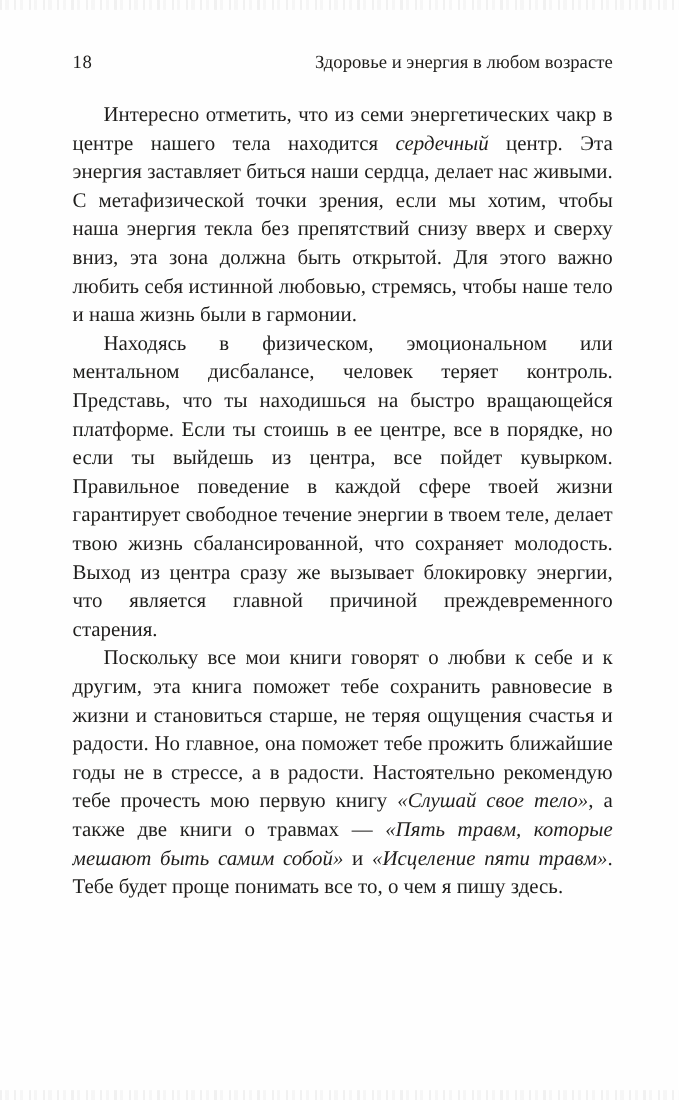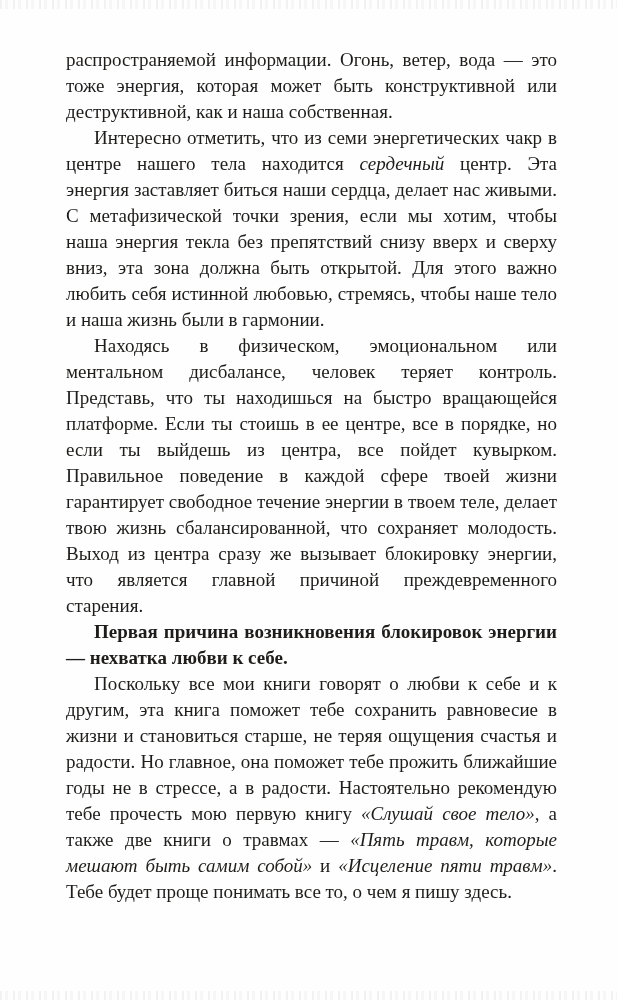--- a/index.html
+++ b/index.html
@@ -76,24 +76,26 @@
     font-style: normal;
   }
 </style>
 </head>
 <body>
 
 <div class="page" style="color: rgb(30, 29, 27); background: rgb(254, 254, 254);">
   <div class="scan-edge top"></div>
 
   <div class="content">
+    <div class="running-head">
+      <span class="folio">18</span>
+      <span class="running-title">Здоровье и энергия в любом возрасте</span>
+    </div>
 
     <div class="body-text" id="body-text">
-        <p class="para"><span class="seg-normal">распространяемой информации. Огонь, ветер, вода — это тоже энергия, которая может быть конструктивной или деструктивной, как и наша собственная.</span></p>
         <p class="para indent"><span class="seg-normal">Интересно отметить, что из семи энергетических чакр в центре нашего тела находится </span><span class="seg-italic">сердечный</span><span class="seg-normal"> центр. Эта энергия заставляет биться наши сердца, делает нас живыми. С метафизической точки зрения, если мы хотим, чтобы наша энергия текла без препятствий снизу вверх и сверху вниз, эта зона должна быть открытой. Для этого важно любить себя истинной любовью, стремясь, чтобы наше тело и наша жизнь были в гармонии.</span></p>
         <p class="para indent"><span class="seg-normal">Находясь в физическом, эмоциональном или ментальном дисбалансе, человек теряет контроль. Представь, что ты находишься на быстро вращающейся платформе. Если ты стоишь в ее центре, все в порядке, но если ты выйдешь из центра, все пойдет кувырком. Правильное поведение в каждой сфере твоей жизни гарантирует свободное течение энергии в твоем теле, делает твою жизнь сбалансированной, что сохраняет молодость. Выход из центра сразу же вызывает блокировку энергии, что является главной причиной преждевременного старения.</span></p>
-        <p class="para indent bold"><span class="seg-normal">Первая причина возникновения блокировок энергии — нехватка любви к себе.</span></p>
         <p class="para indent"><span class="seg-normal">Поскольку все мои книги говорят о любви к себе и к другим, эта книга поможет тебе сохранить равновесие в жизни и становиться старше, не теряя ощущения счастья и радости. Но главное, она поможет тебе прожить ближайшие годы не в стрессе, а в радости. Настоятельно рекомендую тебе прочесть мою первую книгу </span><span class="seg-italic">«Слушай свое тело»</span><span class="seg-normal">, а также две книги о травмах — </span><span class="seg-italic">«Пять травм, которые мешают быть самим собой»</span><span class="seg-normal"> и </span><span class="seg-italic">«Исцеление пяти травм»</span><span class="seg-normal">. Тебе будет проще понимать все то, о чем я пишу здесь.</span></p>
       </div>
   </div>
 
   <div class="scan-edge bottom"></div>
 </div>
 
 </body></html>

